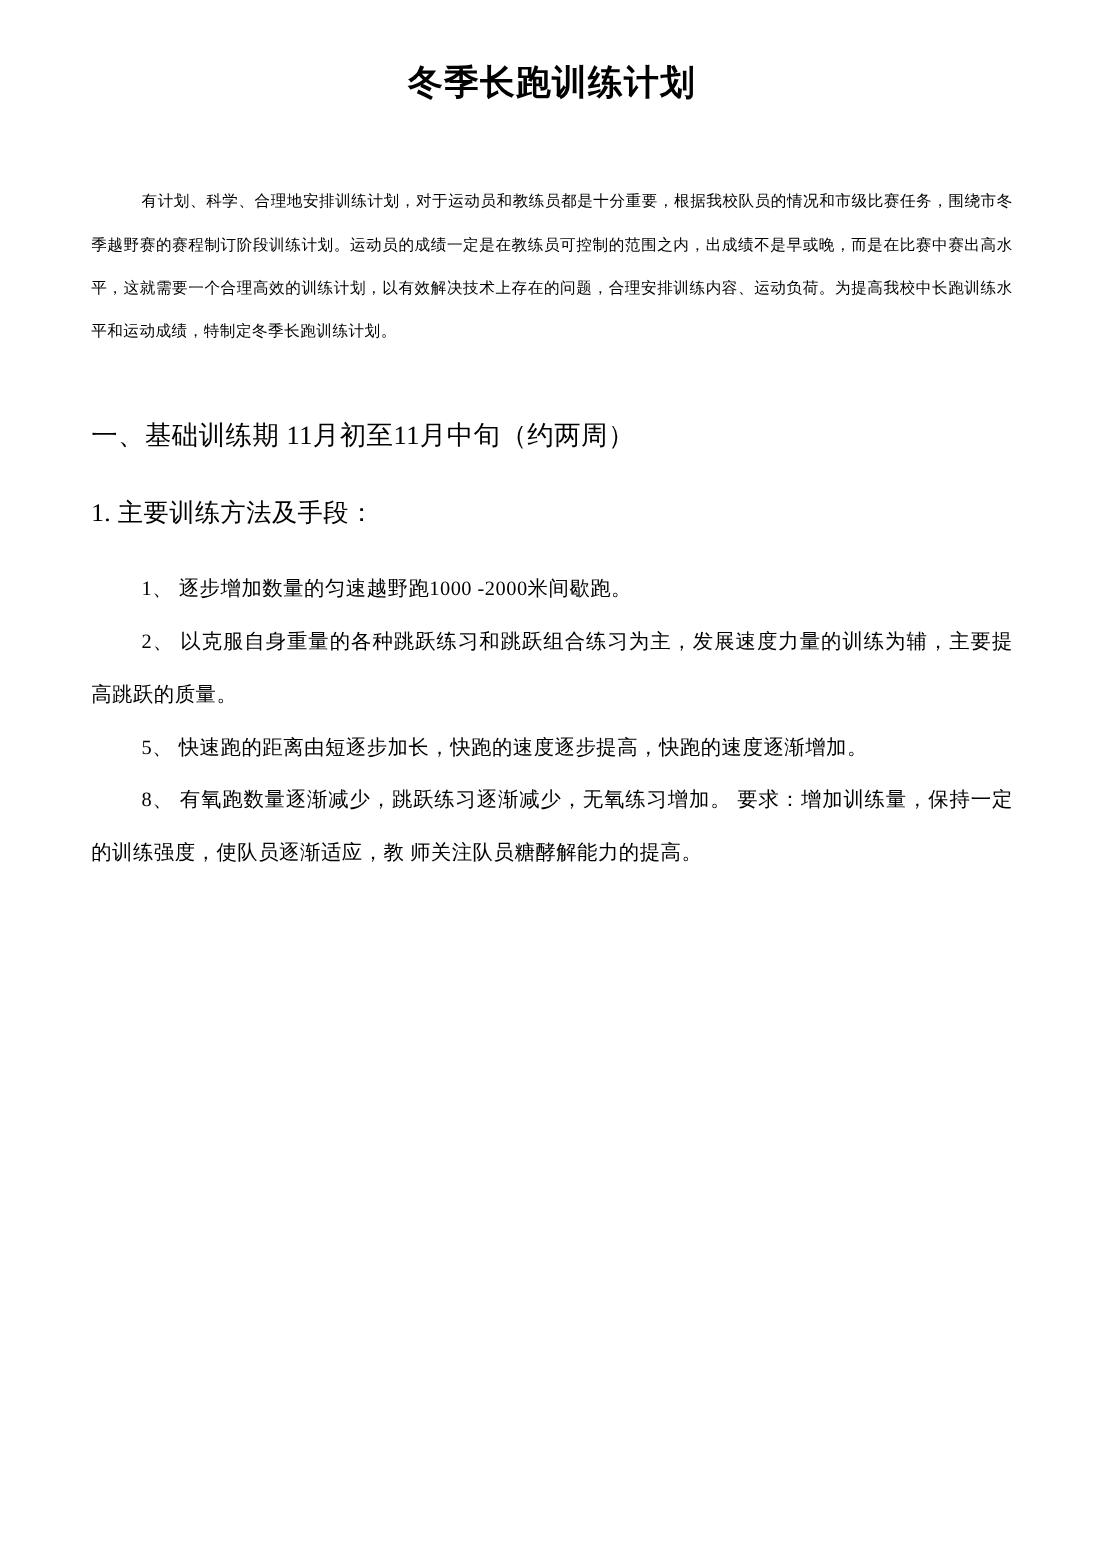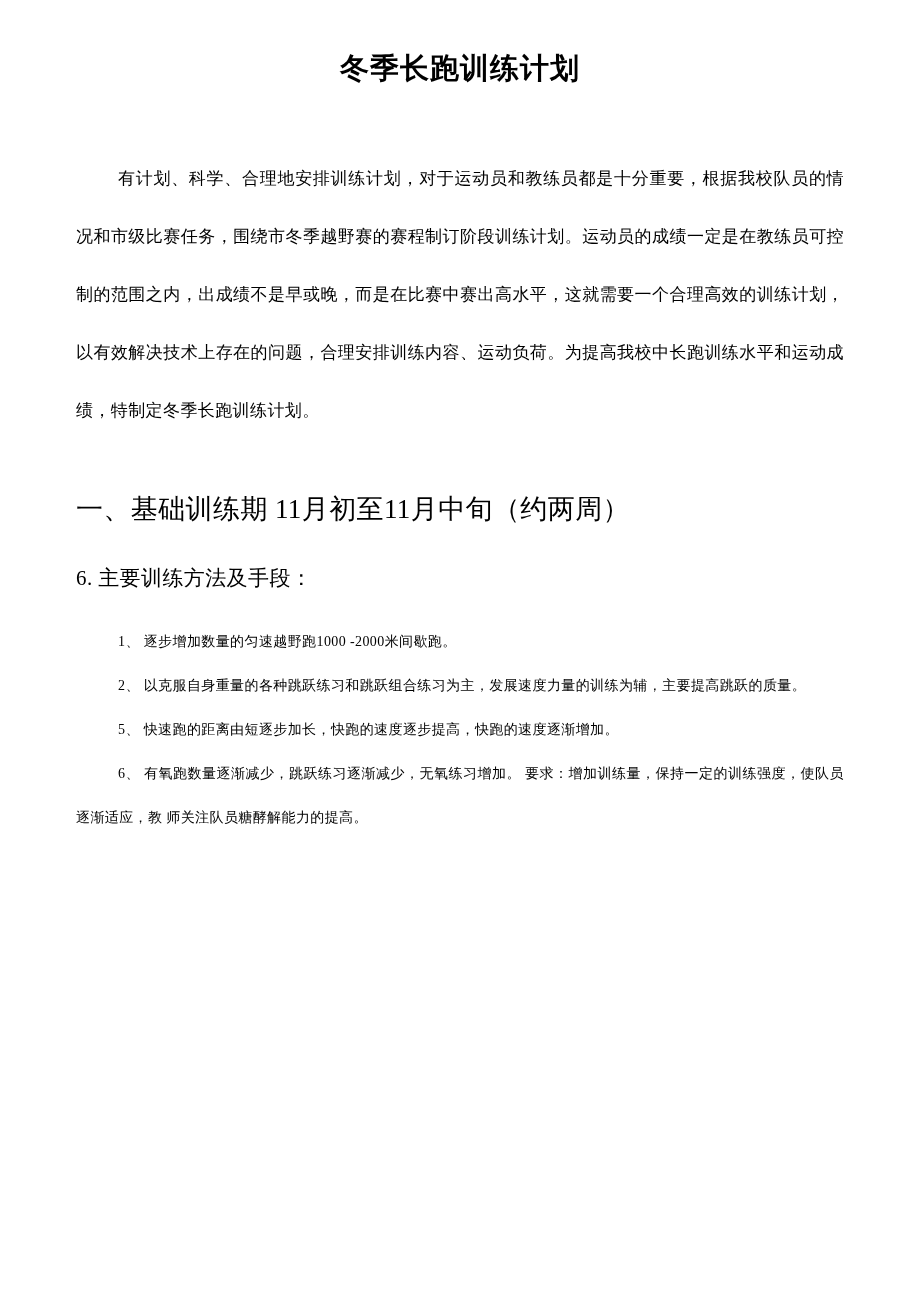--- a/index.html
+++ b/index.html
@@ -25,65 +25,65 @@
     text-align: center;
     font-family: "DejaVu Sans", "Liberation Sans", sans-serif;
     font-weight: bold;
     font-size: 29px;
     letter-spacing: 1px;
     margin: 20px 0 0 0;
     line-height: 1.3;
   }
   .intro {
     margin-top: 62px;
-    font-size: 17px;
-    line-height: 58px;
+    font-size: 13px;
+    line-height: 36px;
     text-align: justify;
     text-indent: 42px;
     letter-spacing: 0.4px;
   }
   .section-heading {
     margin-top: 48px;
-    font-size: 27px;
+    font-size: 22px;
     line-height: 42px;
     letter-spacing: 0.4px;
   }
   .para {
     font-size: 21px;
     line-height: 42px;
     text-align: justify;
     letter-spacing: 0.4px;
   }
   .sub-list {
     margin: 0;
     padding: 0;
     list-style: none;
   }
   .sub-list li {
-    font-size: 14px;
+    font-size: 17px;
     line-height: 44px;
     text-align: justify;
     text-indent: 42px;
     letter-spacing: 0.4px;
   }
 </style>
 </head>
 <body>
 
 <div class="page">
 
   <h1 class="doc-title">冬季长跑训练计划</h1>
 
   <p class="intro">有计划、科学、合理地安排训练计划，对于运动员和教练员都是十分重要，根据我校队员的情况和市级比赛任务，围绕市冬季越野赛的赛程制订阶段训练计划。运动员的成绩一定是在教练员可控制的范围之内，出成绩不是早或晚，而是在比赛中赛出高水平，这就需要一个合理高效的训练计划，以有效解决技术上存在的问题，合理安排训练内容、运动负荷。为提高我校中长跑训练水平和运动成绩，特制定冬季长跑训练计划。</p>
 
   <p class="section-heading">一、基础训练期 11月初至11月中旬（约两周）</p>
 
 
-  <p class="para">6. 主要训练方法及手段：</p>
+  <p class="para">1. 主要训练方法及手段：</p>
 
   <ul class="sub-list">
     <li>1、 逐步增加数量的匀速越野跑1000 -2000米间歇跑。</li>
     <li>2、 以克服自身重量的各种跳跃练习和跳跃组合练习为主，发展速度力量的训练为辅，主要提高跳跃的质量。</li>
     <li>5、 快速跑的距离由短逐步加长，快跑的速度逐步提高，快跑的速度逐渐增加。</li>
-    <li>6、 有氧跑数量逐渐减少，跳跃练习逐渐减少，无氧练习增加。 要求：增加训练量，保持一定的训练强度，使队员逐渐适应，教 师关注队员糖酵解能力的提高。</li>
+    <li>8、 有氧跑数量逐渐减少，跳跃练习逐渐减少，无氧练习增加。 要求：增加训练量，保持一定的训练强度，使队员逐渐适应，教 师关注队员糖酵解能力的提高。</li>
   </ul>
 
 </div>
 
 </body></html>

